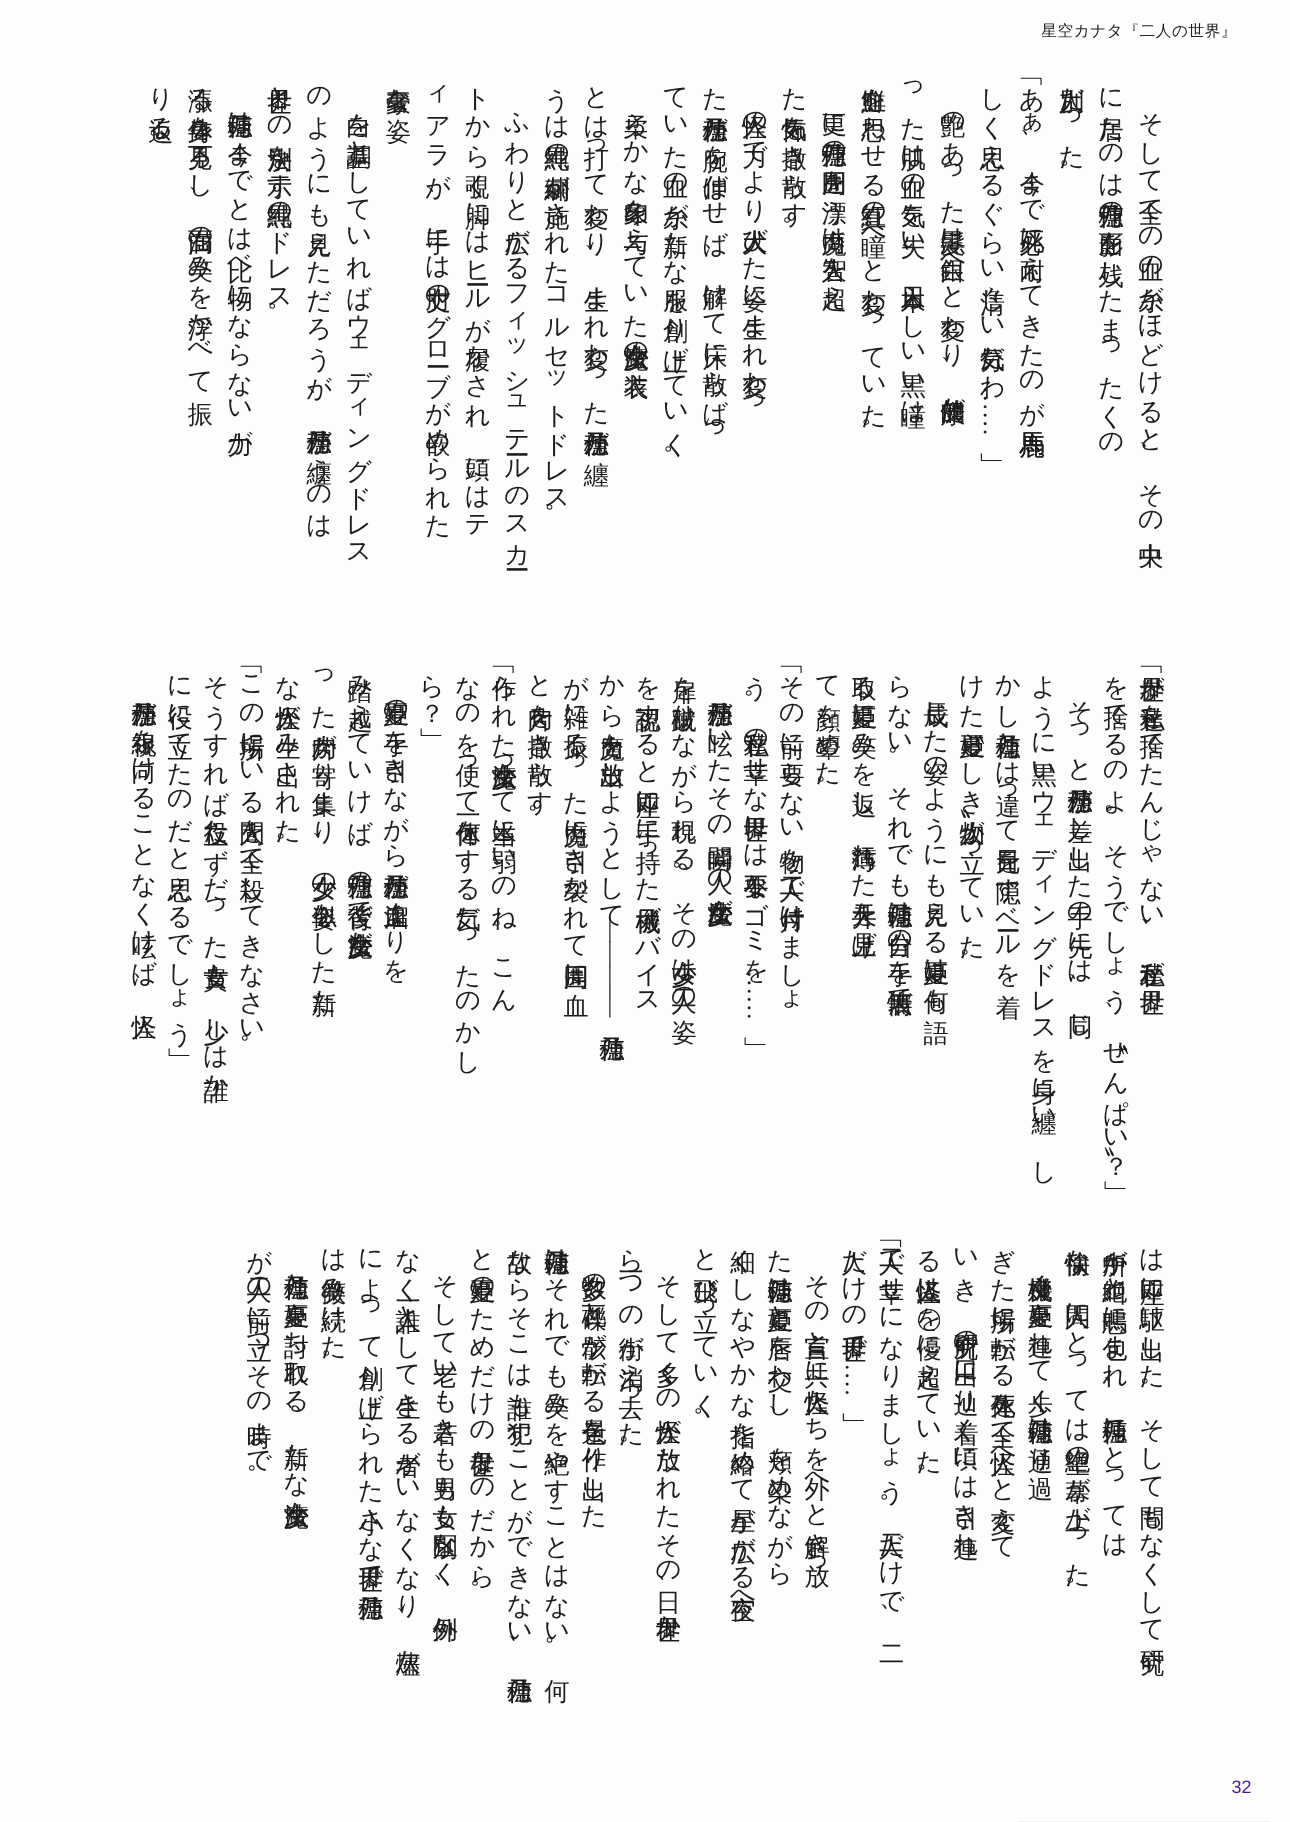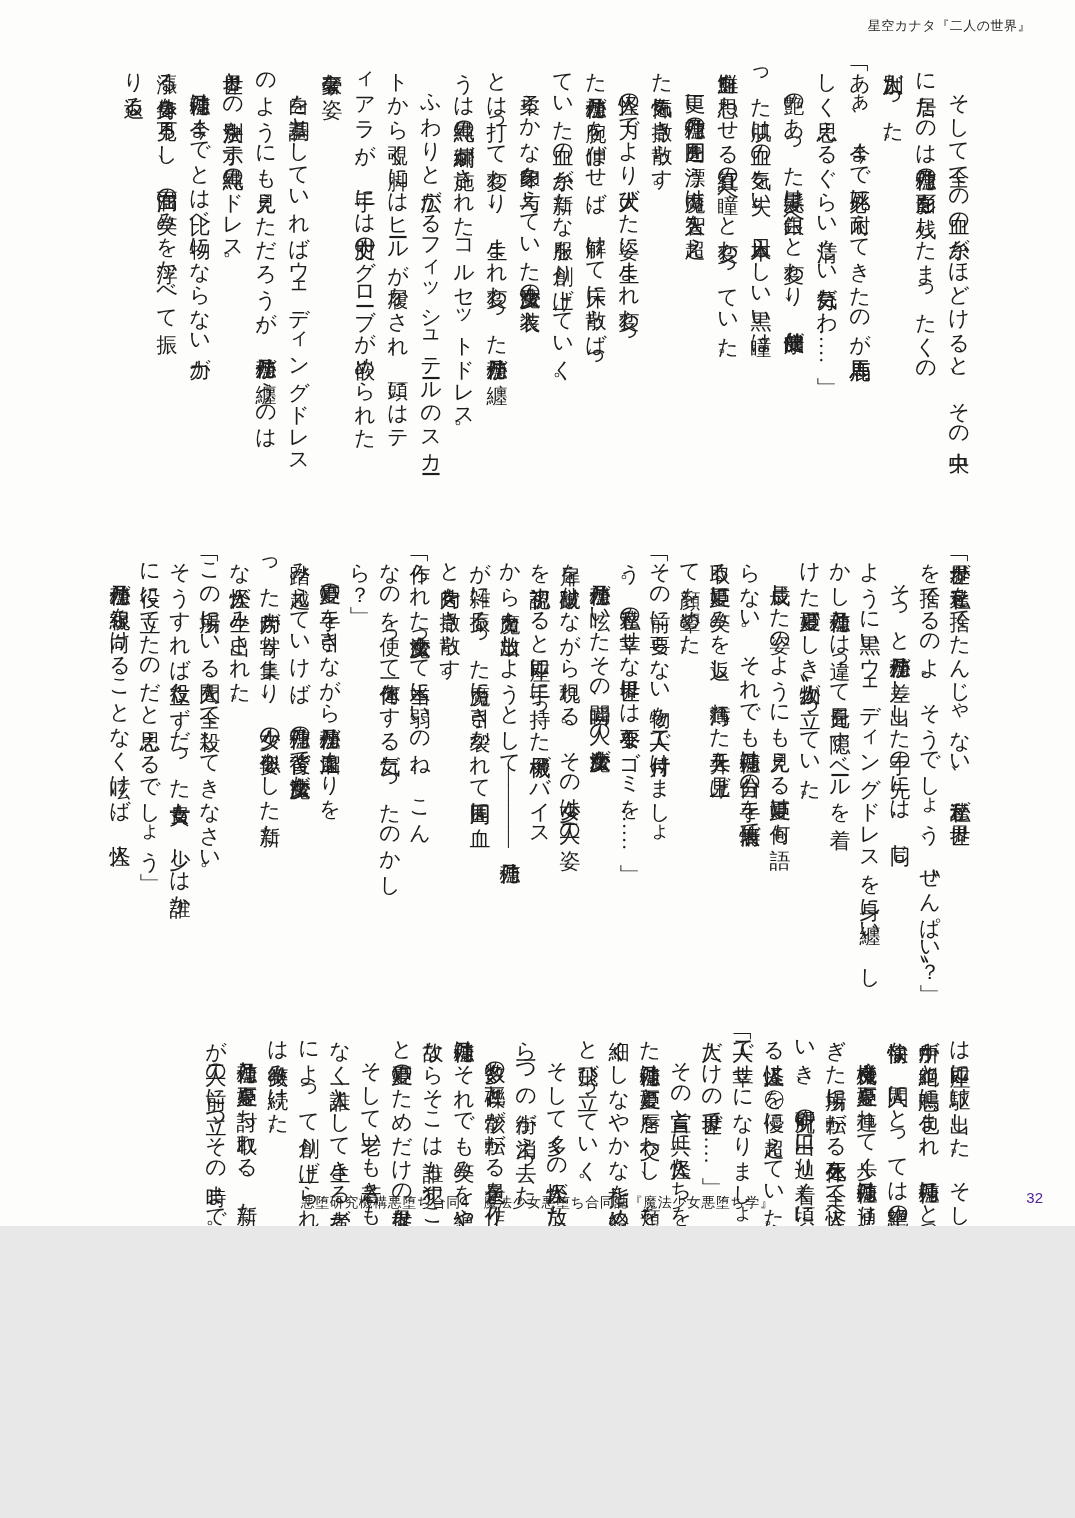--- a/index.html
+++ b/index.html
@@ -1,18 +1,18 @@
 <!DOCTYPE html>
 <html><head>
 <meta charset="utf-8">
 <style>
   html,body{margin:0;padding:0;background:#e8e8e8;}
   .page{
     position:relative;
-    width:1075px;height:1226px;
+    width:1075px;height:1518px;
     background:#fdfdfc;
     overflow:hidden;
     font-family:"Liberation Serif","DejaVu Serif",serif;
     color:#1d1d1d;
   }
   .running-header{
     position:absolute;top:17px;right:44px;
     font-family:"Liberation Sans","DejaVu Sans",sans-serif;
     font-size:13px;letter-spacing:0.5px;color:#222;
     writing-mode:horizontal-tb;
@@ -131,16 +131,15 @@
       <p>故ならそこは誰も犯すことができない、穂乃佳</p>
       <p>と夏姫のためだけの世界なのだから。</p>
       <p>　そして老いも若きも男も女も区別なく、例外</p>
       <p>なく誰一人として生きる者がいなくなり、灰燼</p>
       <p>によって創り上げられた小さな世界で穂乃佳</p>
       <p>は微笑み続けた。</p>
       <p>　穂乃佳と夏姫を討ち取れる、新たな魔法少女</p>
       <p>が二人の前に立つその時まで。</p>
     </div>
 
-  <div class="footer-title">悪堕研究機構悪堕ち合同4　魔法少女悪堕ち合同誌『魔法少女悪堕ち学』</div>
 
   <div class="page-number">32</div>
 </div>
 
 </body></html>

